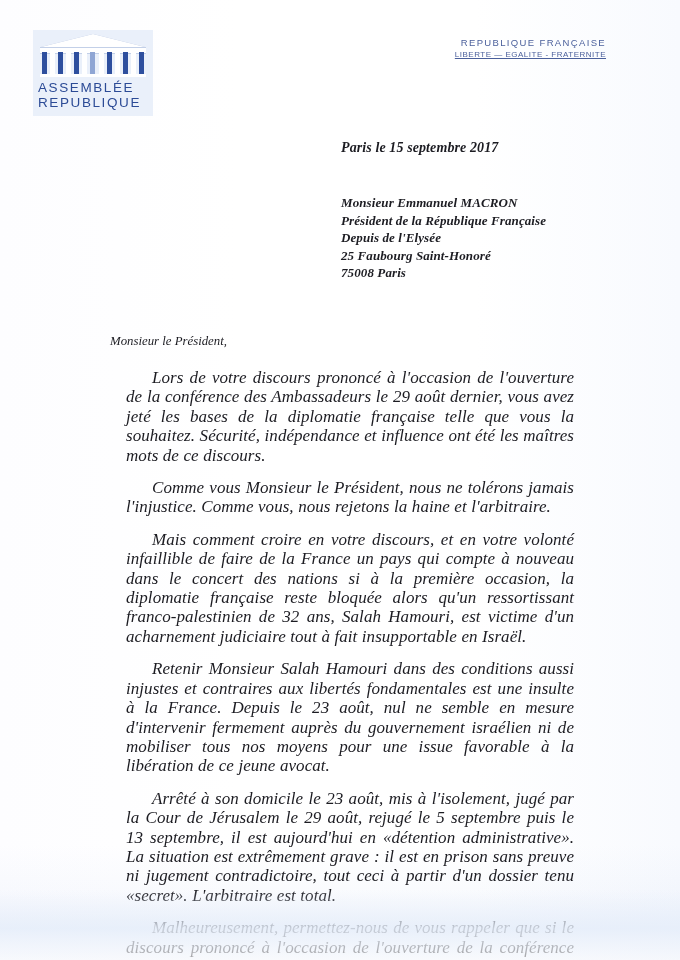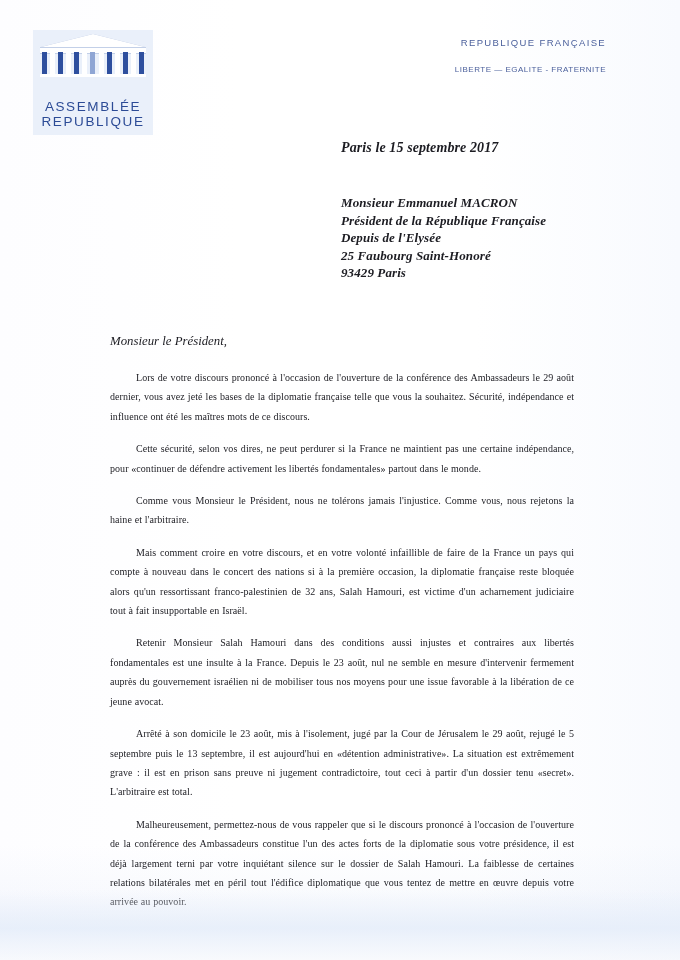--- a/index.html
+++ b/index.html
@@ -89,22 +89,22 @@
   }
   .colonnade i.pale { background: #ffffff; }
   .colonnade i.mid  { background: #8fa6d4; }
   .stylobate {
     position: absolute;
     top: 40px; left: 2px;
     width: 106px; height: 3px;
     background: #ffffff;
   }
   .logo-name {
-    margin-top: 21px;
-    text-align: center;
+    margin-top: 2px;
+    text-align: left;
     font-family: "Liberation Sans", "DejaVu Sans", sans-serif;
     font-size: 13.5px;
     line-height: 15px;
     letter-spacing: 1.6px;
     color: #2c4b96;
     font-weight: 400;
   }
   .logo-name span { display: block; }
 
   .republic {
@@ -117,21 +117,22 @@
   }
   .republic .l1 {
     font-size: 9.5px;
     letter-spacing: 1.35px;
     line-height: 13px;
   }
   .republic .l2 {
     font-size: 8px;
     letter-spacing: 0.5px;
     line-height: 12px;
-    margin-top: 15px;
+    margin-top: 0;
+    text-decoration: underline;
   }
 
   
   .meta {
     position: absolute;
     left: 341px;
     top: 139px;
     width: 300px;
     font-family: Liberation Serif, serif;
   }
@@ -159,25 +160,26 @@
     top: 332px;
     width: 464px;
   }
   .salutation {
     font-size: 12.8px;
     font-style: italic;
     line-height: 19px;
     margin-bottom: 17px;
   }
   .para {
-    font-size: 10px;
+    font-size: 17px;
+    font-style: italic;
     line-height: 19.4px;
     text-align: justify;
     text-indent: 26px;
-    margin: 0 0 13px 0;
+    margin: 0 0 13px 16px;
     letter-spacing: 0.05px;
     word-spacing: 0.2px;
   }
   .para:last-child { margin-bottom: 0; }
 </style>
 </head>
 <body>
 
 <div id="page">
 
@@ -217,29 +219,28 @@
 
   </div>
 
   <div class="meta">
     <div class="date-line">Paris le 15 septembre 2017</div>
     <div class="recipient">
         <div>Monsieur Emmanuel MACRON</div>
         <div>Président de la République Française</div>
         <div>Depuis de l'Elysée</div>
         <div>25 Faubourg Saint-Honoré</div>
-        <div>93429 Paris</div>
+        <div>75008 Paris</div>
       </div>
   </div>
 
   <div class="body-text">
     <div class="salutation">Monsieur le Président,</div>
     <div id="paragraph-list">
         <p class="para">Lors de votre discours prononcé à l'occasion de l'ouverture de la conférence des Ambassadeurs le 29 août dernier, vous avez jeté les bases de la diplomatie française telle que vous la souhaitez. Sécurité, indépendance et influence ont été les maîtres mots de ce discours.</p>
-        <p class="para">Cette sécurité, selon vos dires, ne peut perdurer si la France ne maintient pas une certaine indépendance, pour «continuer de défendre activement les libertés fondamentales» partout dans le monde.</p>
         <p class="para">Comme vous Monsieur le Président, nous ne tolérons jamais l'injustice. Comme vous, nous rejetons la haine et l'arbitraire.</p>
         <p class="para">Mais comment croire en votre discours, et en votre volonté infaillible de faire de la France un pays qui compte à nouveau dans le concert des nations si à la première occasion, la diplomatie française reste bloquée alors qu'un ressortissant franco-palestinien de 32 ans, Salah Hamouri, est victime d'un acharnement judiciaire tout à fait insupportable en Israël.</p>
         <p class="para">Retenir Monsieur Salah Hamouri dans des conditions aussi injustes et contraires aux libertés fondamentales est une insulte à la France. Depuis le 23 août, nul ne semble en mesure d'intervenir fermement auprès du gouvernement israélien ni de mobiliser tous nos moyens pour une issue favorable à la libération de ce jeune avocat.</p>
         <p class="para">Arrêté à son domicile le 23 août, mis à l'isolement, jugé par la Cour de Jérusalem le 29 août, rejugé le 5 septembre puis le 13 septembre, il est aujourd'hui en «détention administrative». La situation est extrêmement grave : il est en prison sans preuve ni jugement contradictoire, tout ceci à partir d'un dossier tenu «secret». L'arbitraire est total.</p>
         <p class="para">Malheureusement, permettez-nous de vous rappeler que si le discours prononcé à l'occasion de l'ouverture de la conférence des Ambassadeurs constitue l'un des actes forts de la diplomatie sous votre présidence, il est déjà largement terni par votre inquiétant silence sur le dossier de Salah Hamouri. La faiblesse de certaines relations bilatérales met en péril tout l'édifice diplomatique que vous tentez de mettre en œuvre depuis votre arrivée au pouvoir.</p>
       </div>
   </div>
 
 </div>
 

